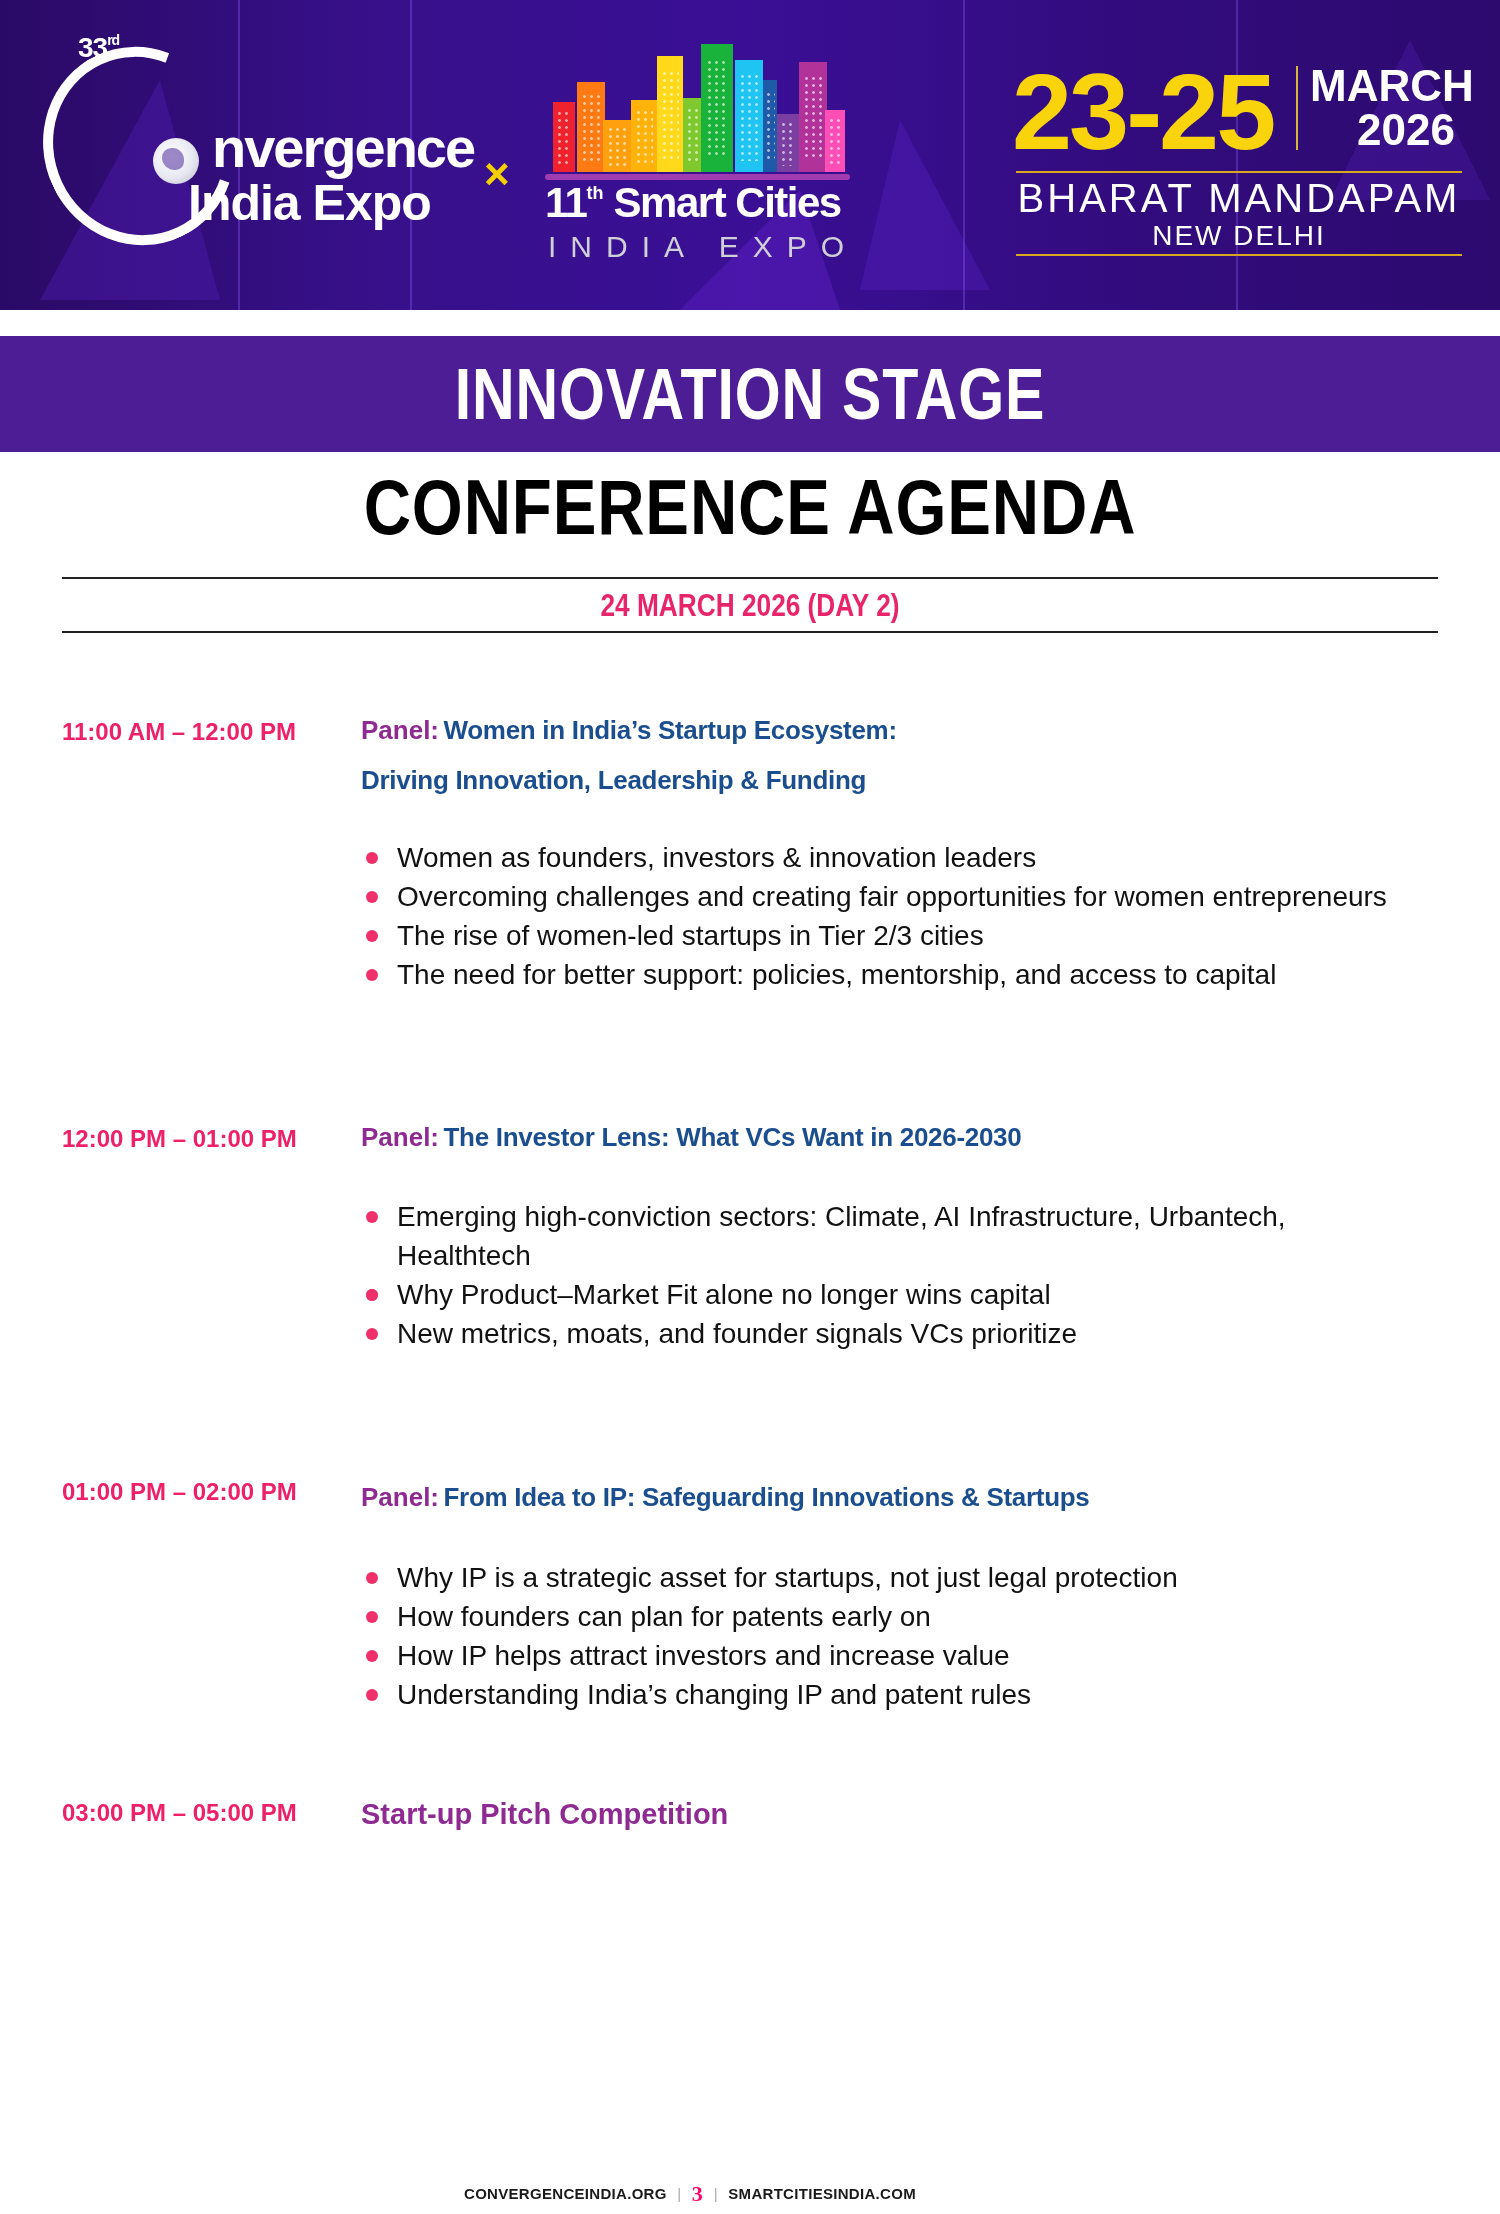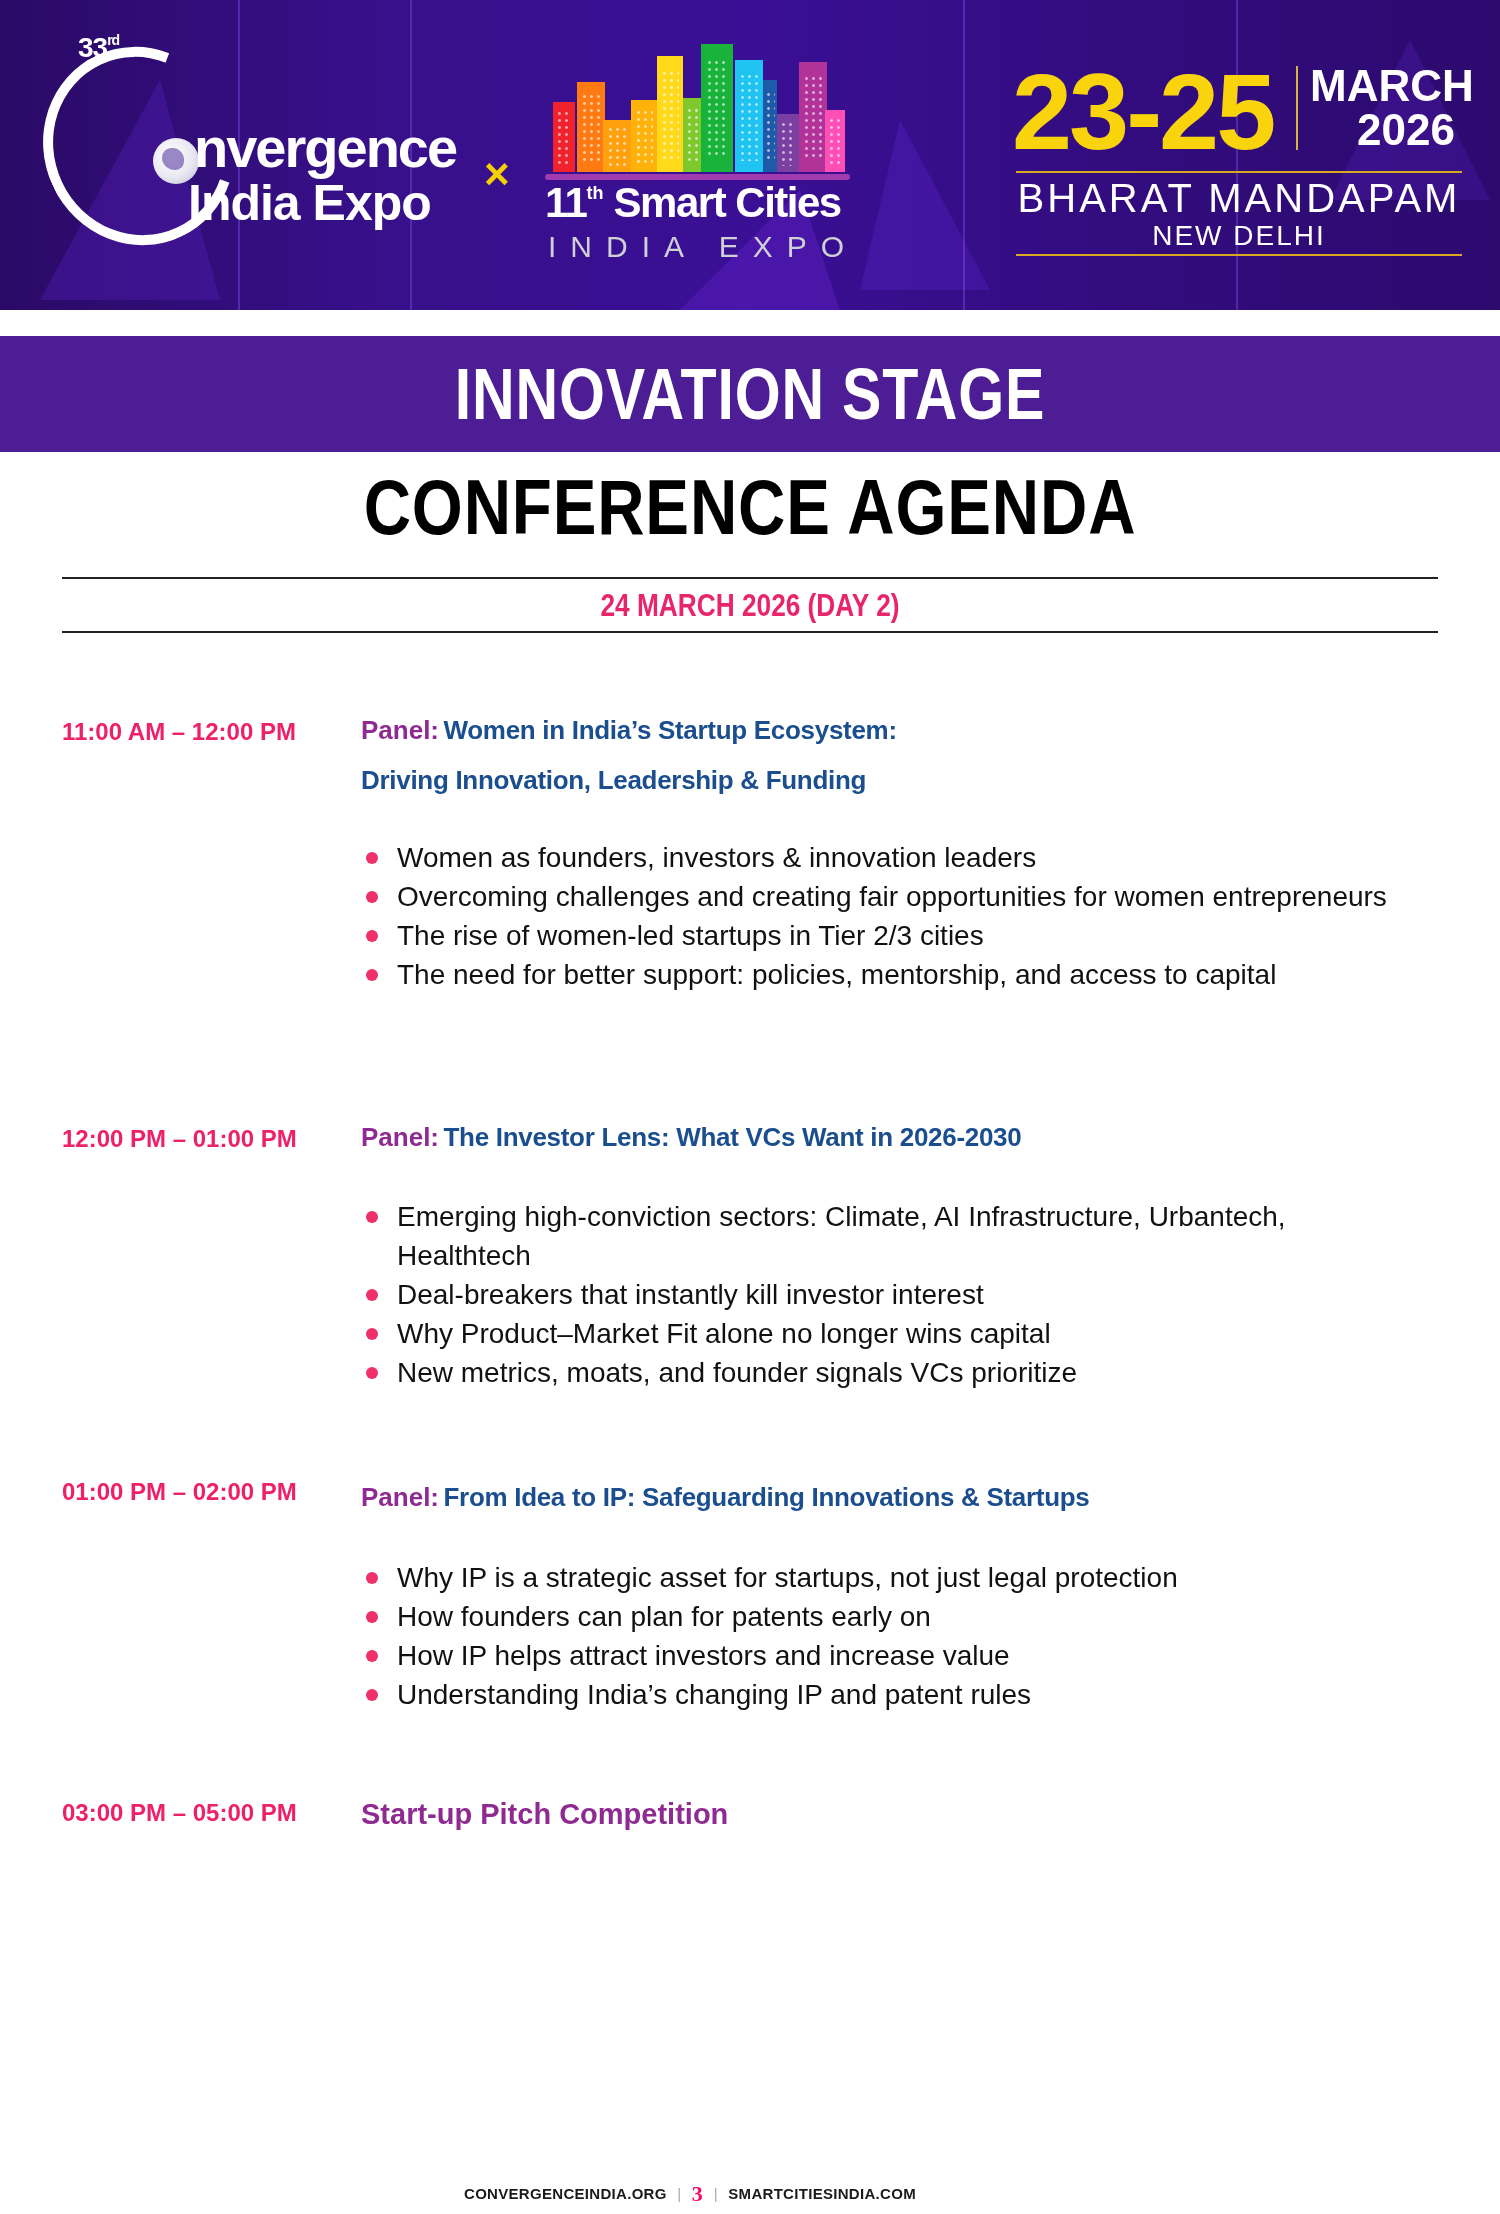--- a/index.html
+++ b/index.html
@@ -19,21 +19,21 @@
     .banner .tri4 { left: 680px; top: 190px; width: 0; height: 0; border-left: 120px solid transparent; border-right: 40px solid transparent; border-bottom: 120px solid #6a24d4; }
     .banner .vline { position: absolute; top: 0; width: 2px; height: 310px; background: rgba(150,90,255,0.35); }
 
     
     .logo-conv { position: absolute; left: 38px; top: 18px; width: 440px; height: 230px; }
     .conv-edition { position: absolute; left: 40px; top: 14px; color: #fff; font-weight: 700; font-size: 28px; letter-spacing: -1px; }
     .conv-edition sup { font-size: 14px; vertical-align: 12px; }
     .conv-arc { position: absolute; left: 6px; top: 28px; width: 190px; height: 200px; border: 10px solid #ffffff; border-right-color: transparent; border-bottom-color: #fff; border-radius: 50%; transform: rotate(-25deg); }
     .conv-globe { position: absolute; left: 115px; top: 120px; width: 46px; height: 46px; border-radius: 50%; background: radial-gradient(circle at 40% 40%, #ffffff 0%, #e8e8f2 55%, #b9b9cc 100%); }
     .conv-globe::after { content: ""; position: absolute; left: 9px; top: 10px; width: 22px; height: 22px; border-radius: 45% 55% 40% 60%; background: #4a2a9a; opacity: 0.55; }
-    .conv-word1 { position: absolute; left: 156px; top: 102px; color: #fff; font-weight: 700; font-size: 56px; letter-spacing: -2px; line-height: 1; }
+    .conv-word1 { position: absolute; left: 174px; top: 102px; color: #fff; font-weight: 700; font-size: 56px; letter-spacing: -2px; line-height: 1; }
     .conv-word2 { position: absolute; left: 150px; top: 160px; color: #fff; font-weight: 700; font-size: 50px; letter-spacing: -1px; line-height: 1; }
 
     .times-x { position: absolute; left: 484px; top: 152px; color: #f5d000; font-weight: 700; font-size: 44px; line-height: 1; }
 
     
     .skyline { position: absolute; left: 545px; top: 44px; width: 305px; height: 136px; }
     .skyline .b { position: absolute; bottom: 8px; }
     .skyline .b::after { content: ""; position: absolute; left: 15%; right: 15%; top: 12%; bottom: 10%;
       background-image: radial-gradient(rgba(255,255,255,0.85) 1.3px, transparent 1.5px); background-size: 7px 7px; opacity: 0.7; }
     .skyline .base { position: absolute; left: 0; bottom: 0; width: 305px; height: 6px; background: #a03bb0; border-radius: 3px; }
@@ -152,21 +152,21 @@
 </section>
 
 <section class="session" style="top:0">
   <div class="s-time" style="top:1127px">12:00 PM – 01:00 PM</div>
   <div class="s-head" style="top:1114px">
     <span class="s-label">Panel:</span>
     <span class="s-title">The Investor Lens: What VCs Want in 2026-2030</span>
   </div>
   <ul class="bullets" style="top:1197px">
     <li><span class="dot"></span><span>Emerging high-conviction sectors: Climate, AI Infrastructure, Urbantech, Healthtech</span></li>
-    <li><span class="dot"></span><span>Deal-breakers that instantly kill investor interest</span></li>
+    <li><span class="dot"></span></li>
     <li><span class="dot"></span><span>Why Product–Market Fit alone no longer wins capital</span></li>
     <li><span class="dot"></span><span>New metrics, moats, and founder signals VCs prioritize</span></li>
   </ul>
 </section>
 
 <section class="session" style="top:0">
   <div class="s-time" style="top:1480px">01:00 PM – 02:00 PM</div>
   <div class="s-head" style="top:1474px">
     <span class="s-label">Panel:</span>
     <span class="s-title">From Idea to IP: Safeguarding Innovations &amp; Startups</span>

